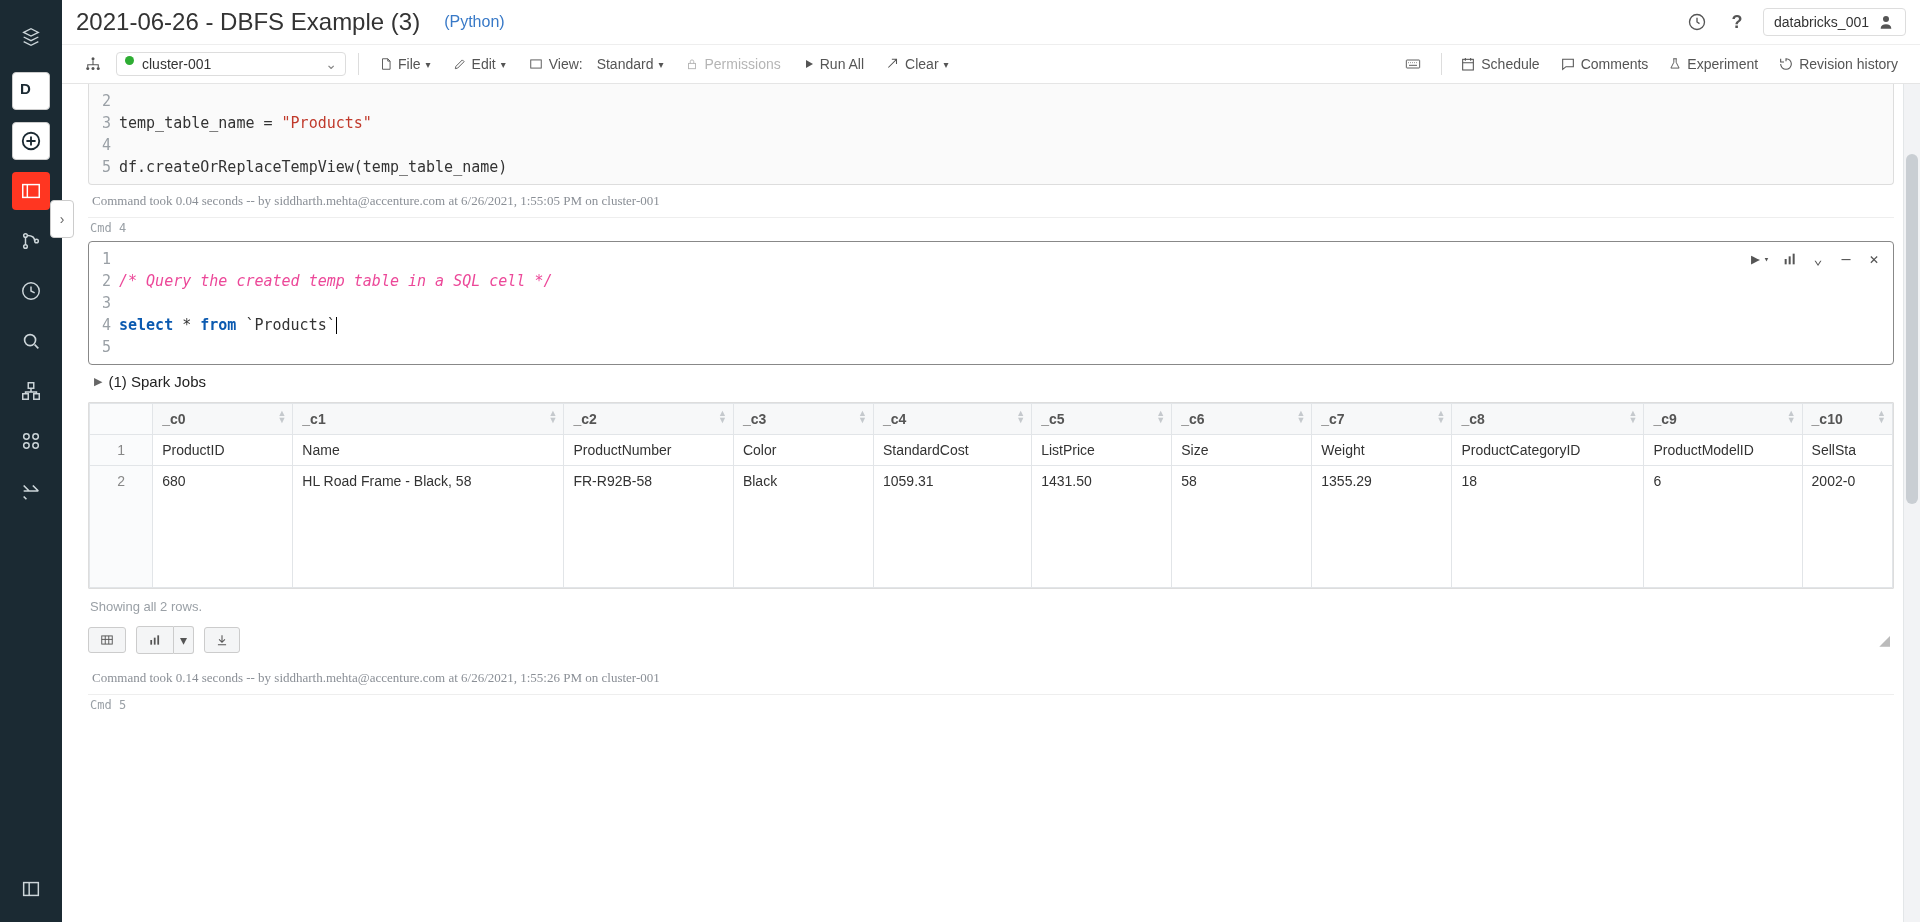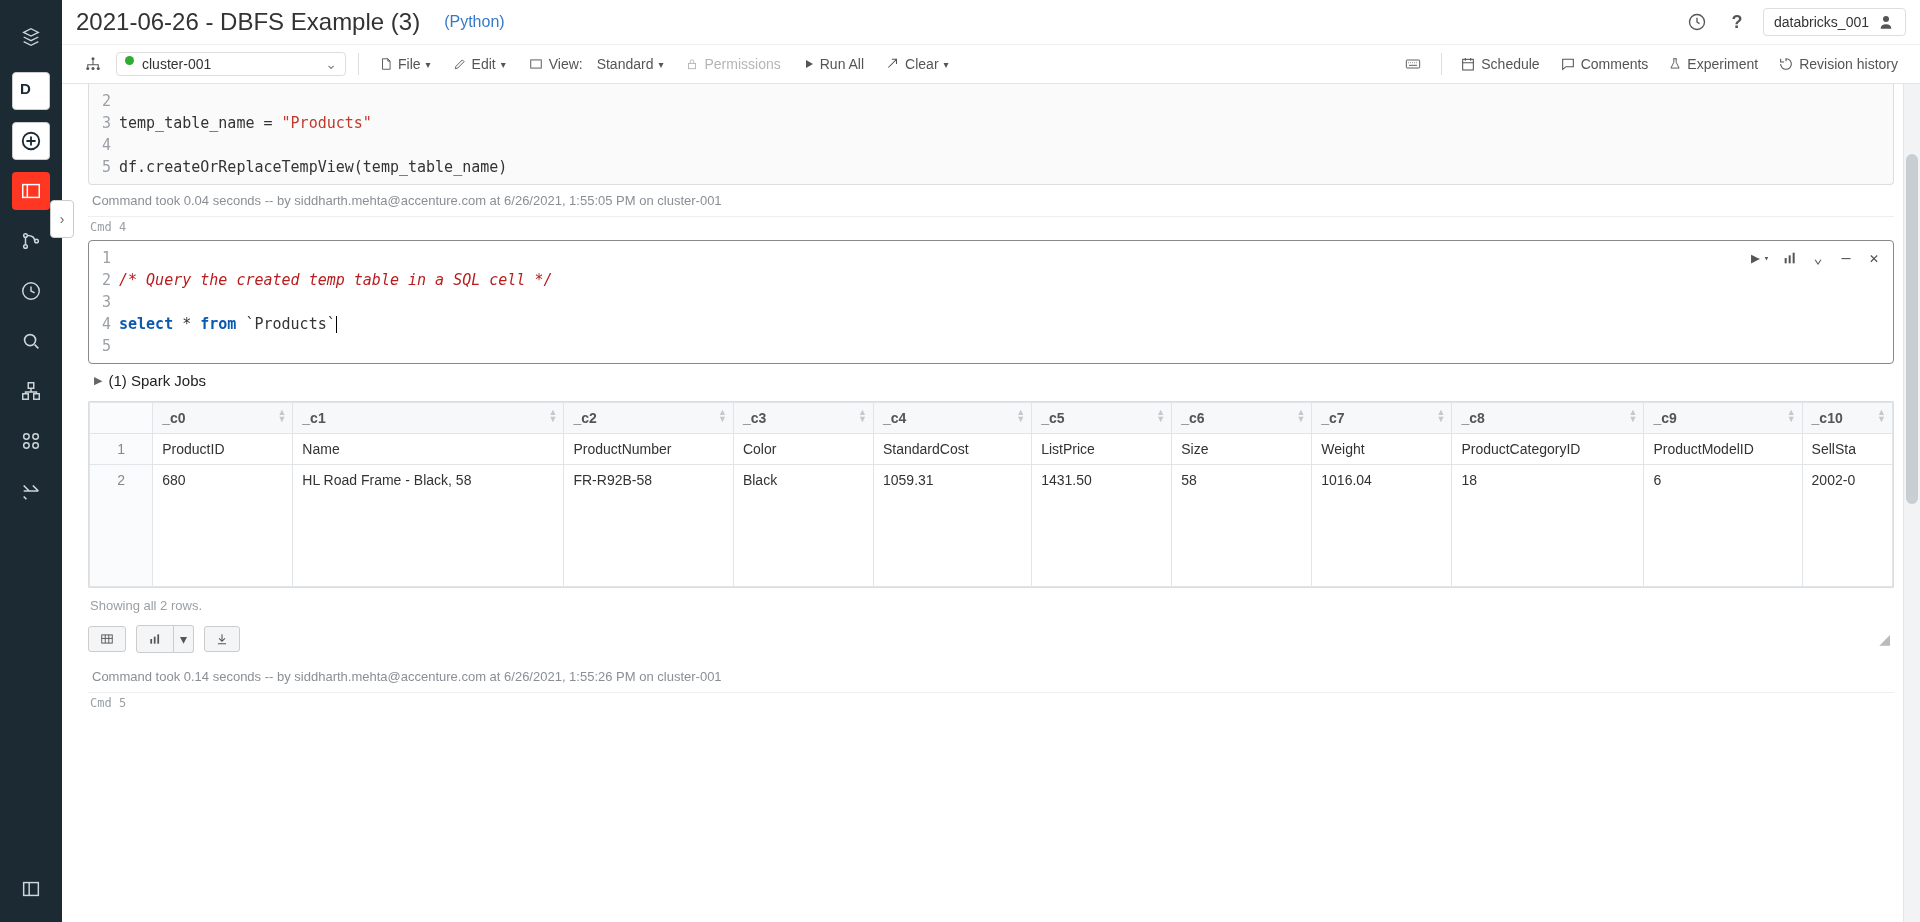--- a/index.html
+++ b/index.html
@@ -37,28 +37,28 @@
 
   .content { flex:1; overflow-y:auto; padding:0 26px 8px 26px; background:#fff; position:relative; }
   .scroll-gutter { position:absolute; top:0; right:0; width:17px; bottom:0; background:#f2f3f5; border-left:1px solid #e3e6e8; }
   .scroll-thumb { position:absolute; left:2px; right:2px; top:70px; height:350px; background:#c9ced3; border-radius:6px; }
 
   .cell-code { border:1px solid #ddd; border-radius:4px; background:#fafafa; font-family:Menlo,Consolas,monospace; font-size:15px; display:flex; }
   .cell-code.focused { border:1px solid #888; background:#fff; position:relative; }
   .gutter { width:30px; text-align:right; color:#9aa0a6; padding:6px 8px 6px 0; user-select:none; line-height:22px; }
   .code  { flex:1; padding:6px 0; line-height:22px; white-space:pre; }
   .code .str { color:#c0392b; }
-  .code .cmt { color:#b91c1c; font-style:italic; }
+  .code .cmt { color:#ec4899; font-style:italic; }
   .code .kw  { color:#0b5ab0; font-weight:600; }
   .cursor { display:inline-block; width:1px; height:17px; background:#000; vertical-align:middle; }
 
   .cell-actions { position:absolute; top:6px; right:8px; display:flex; gap:6px; color:#555; }
   .cell-actions span { width:22px; height:22px; display:flex; align-items:center; justify-content:center; cursor:pointer; font-size:15px; }
 
-  .cmd-meta { font-family:Liberation Sans, sans-serif; font-size:13px; color:#8a8f96; padding:8px 4px; }
+  .cmd-meta { font-family:Liberation Serif, serif; font-size:13px; color:#8a8f96; padding:8px 4px; }
   .cmd-label { font-family:Menlo,Consolas,monospace; font-size:12px; color:#9aa0a6; padding:3px 2px 2px 2px; border-top:1px solid #eee; }
 
   .spark-jobs { display:flex; align-items:center; gap:6px; color:#222; padding:8px 0 12px 6px; font-size:15px; }
   .tri { font-size:11px; color:#666; }
 
   table.data { border-collapse:collapse; width:100%; font-size:14px; table-layout:fixed; }
   .data-wrap { border:1px solid #ddd; border-radius:1px; overflow:hidden; }
   table.data th, table.data td { border:1px solid #e2e5e8; padding:7px 9px; text-align:left; overflow:hidden; white-space:nowrap; vertical-align:top; }
   table.data th { background:#f7f8f9; color:#555; position:relative; }
   table.data th.rownum, table.data td.rownum { width:56px; text-align:center; color:#888; background:#fafbfc; }
@@ -372,21 +372,21 @@
               </tr>
               <tr class="tall">
                 <td class="rownum">2</td>
                 <td>680</td>
                 <td>HL Road Frame - Black, 58</td>
                 <td>FR-R92B-58</td>
                 <td>Black</td>
                 <td>1059.31</td>
                 <td>1431.50</td>
                 <td>58</td>
-                <td>1016.04</td>
+                <td>1355.29</td>
                 <td>18</td>
                 <td>6</td>
                 <td>2002-0</td>
               </tr>
             </tbody>
       </table>
       </div>
       <div class="rows-info">Showing all 2 rows.</div>
 
       <div class="result-tools">

